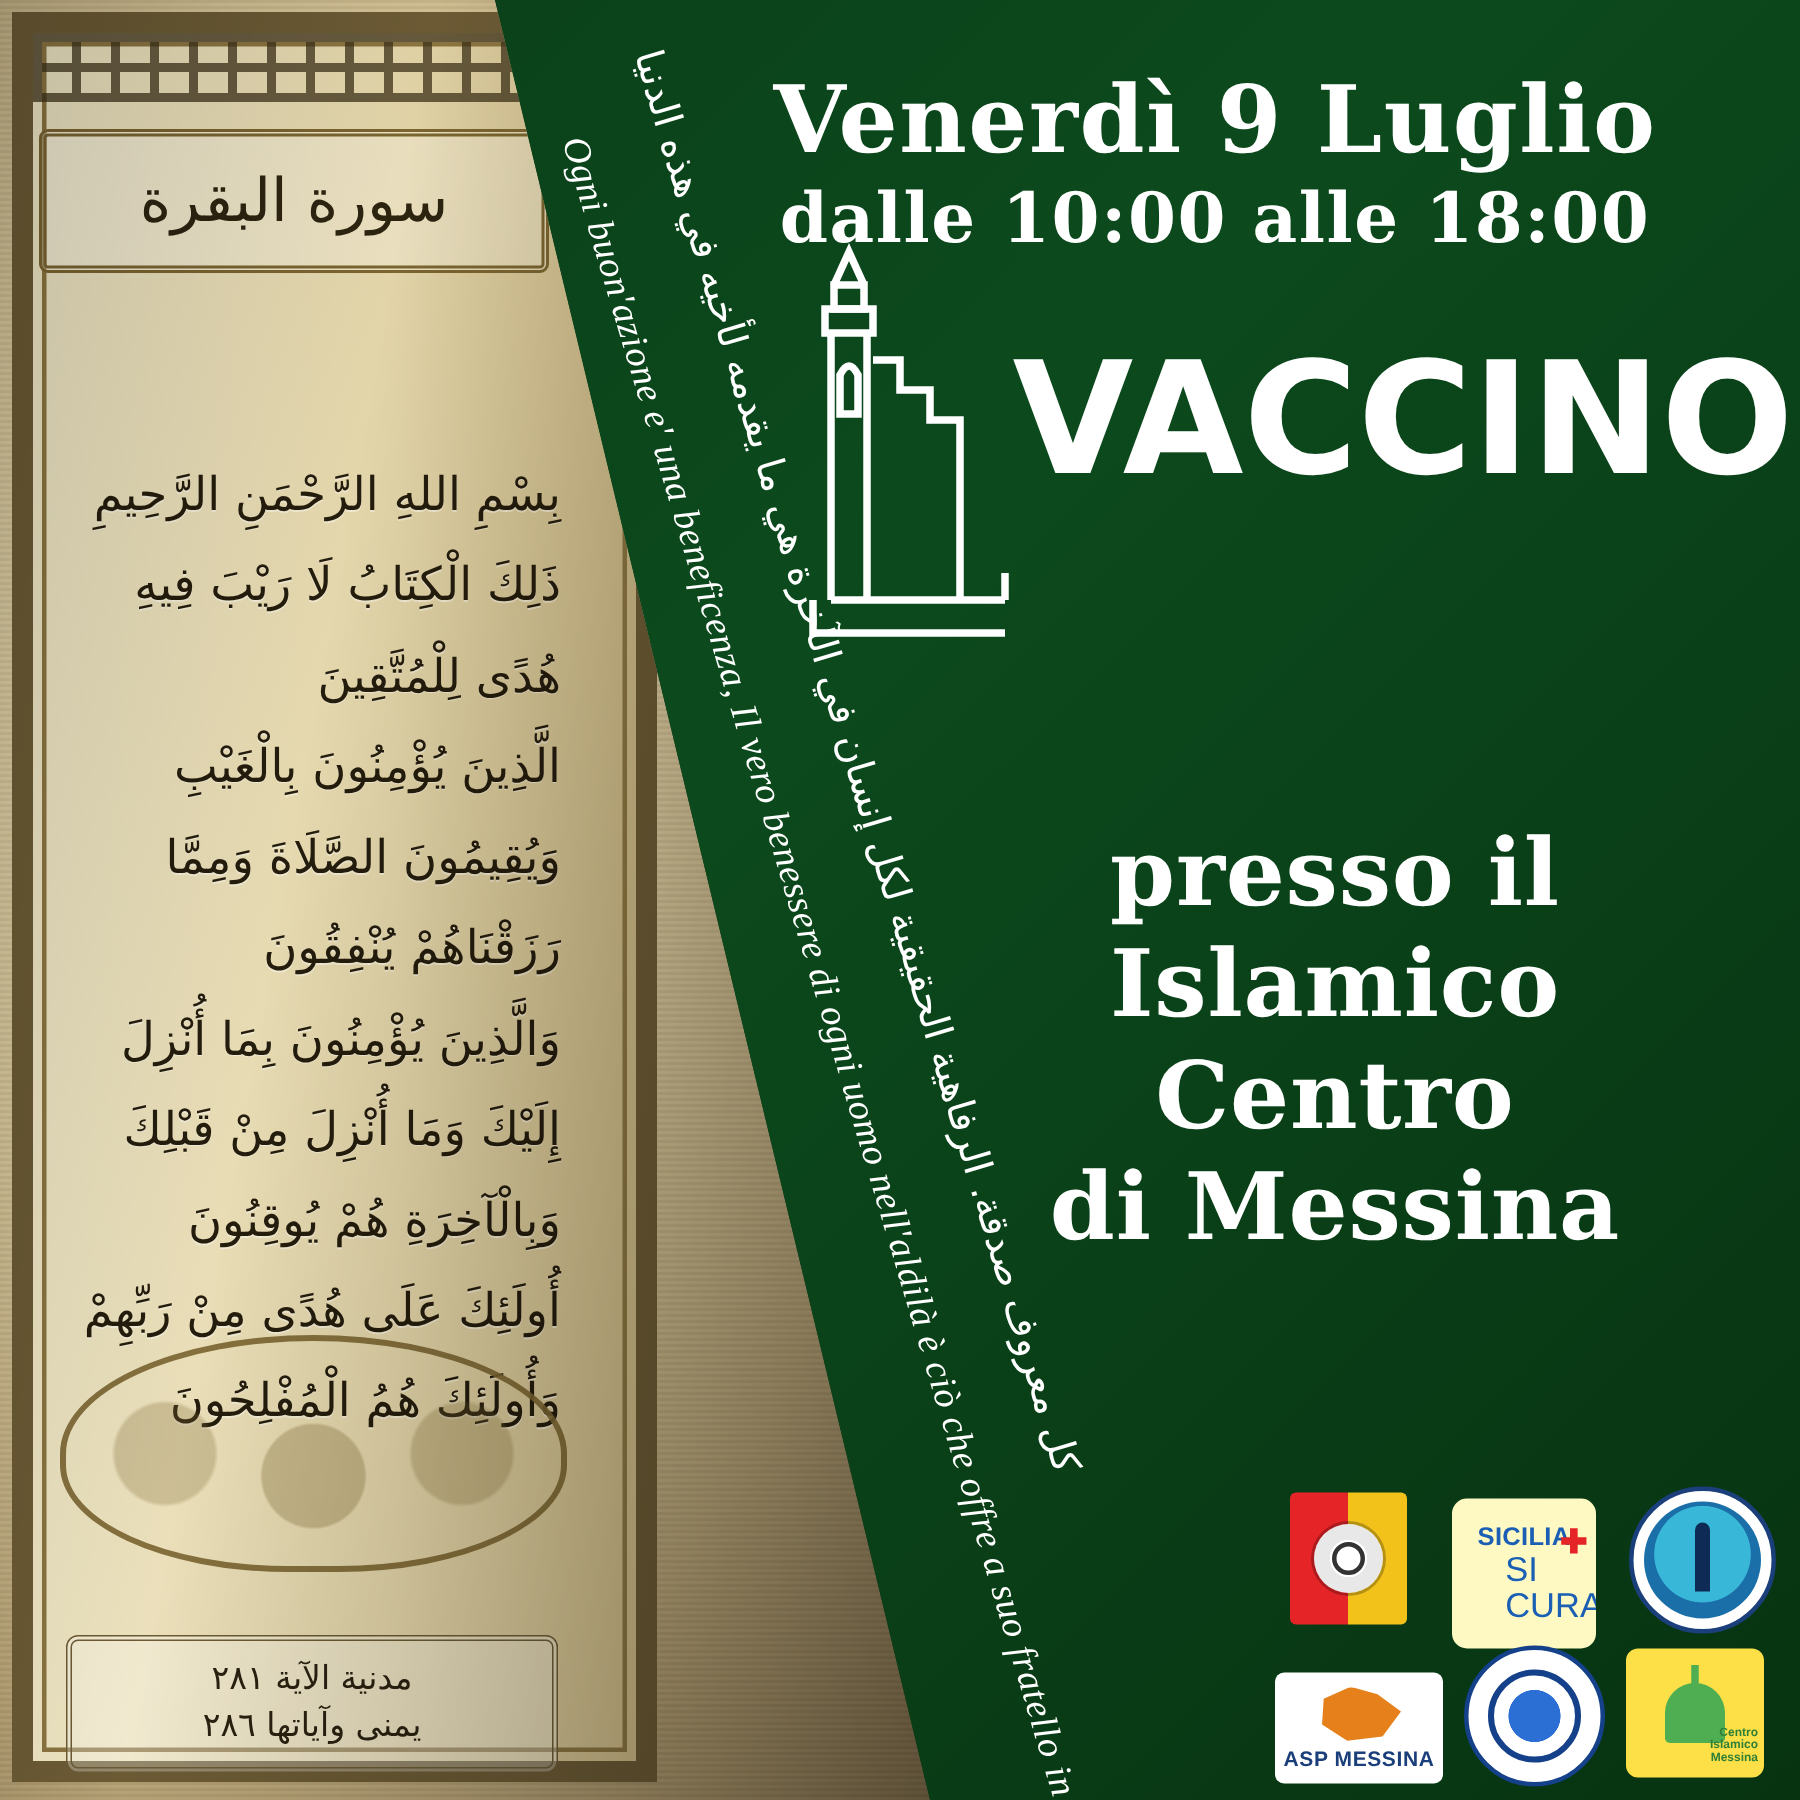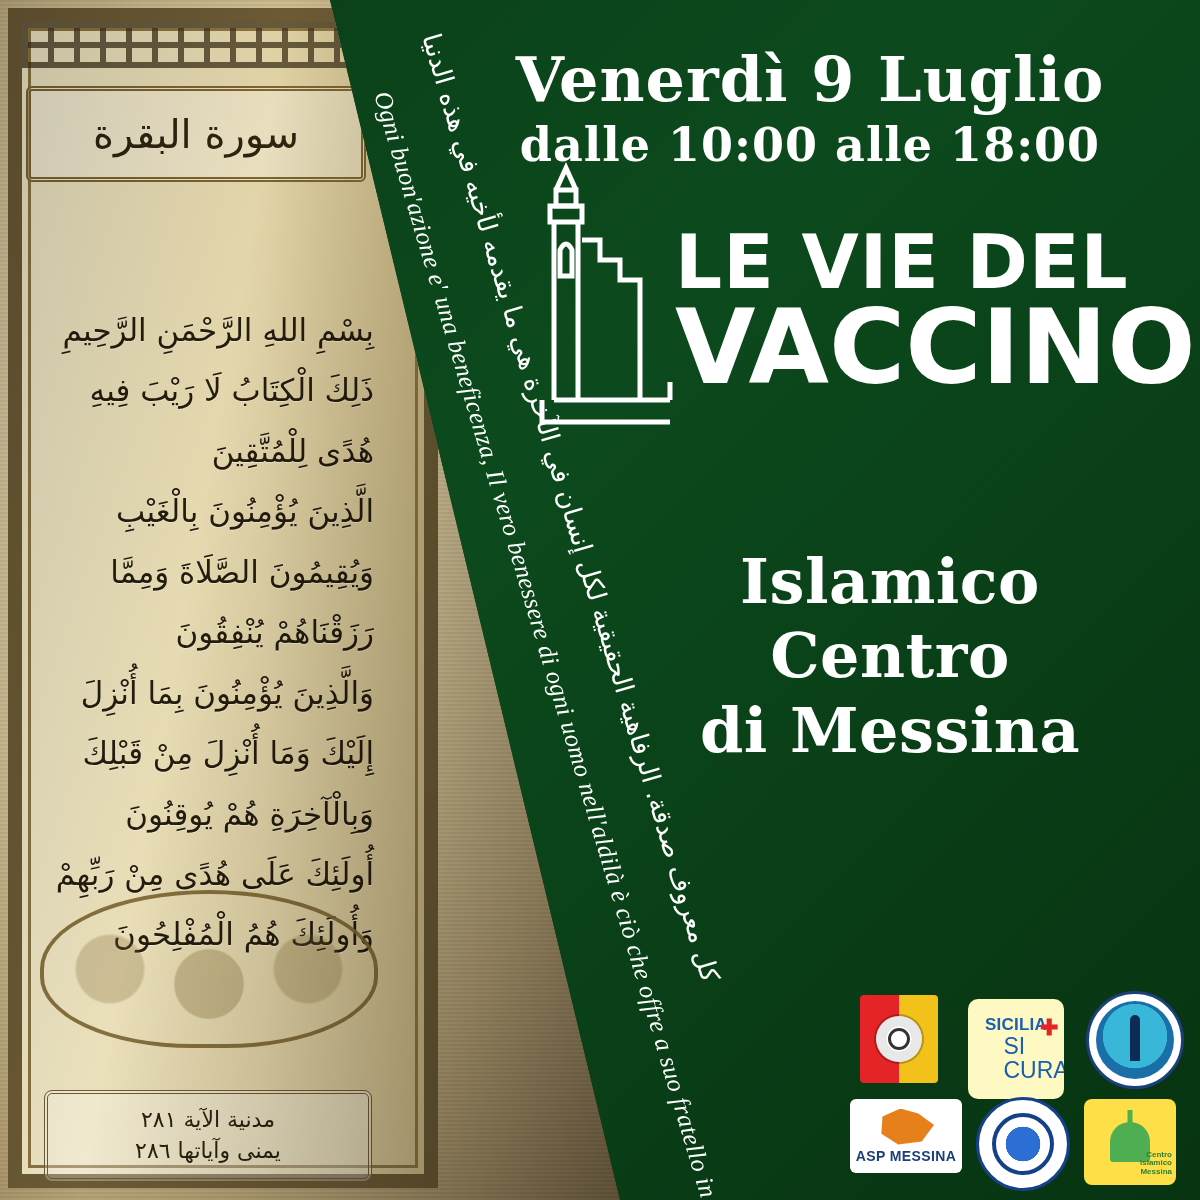--- a/index.html
+++ b/index.html
@@ -306,21 +306,21 @@
     position: absolute;
     left: 50%; top: 14px;
     transform: translateX(-50%);
     width: 10px; height: 46px;
     background: #0d2b55;
     border-radius: 5px 5px 0 0;
   }
 
   
   .badge-asp {
-    left: 10px; top: 104px;
+    left: 10px; top: 120px;
     width: 112px; height: 74px;
     background: #fff;
     border-radius: 6px;
     flex-direction: column;
   }
   .asp-shape {
     width: 56px; height: 36px;
     background: #e5801a;
     clip-path: polygon(8% 22%, 40% 0%, 72% 14%, 100% 46%, 78% 92%, 36% 100%, 6% 70%);
   }
@@ -422,26 +422,26 @@
         <path d="M34 72 L34 250"></path>
         <path d="M58 72 L58 250"></path>
         <path d="M40 100 q6 -12 12 0 v26 h-12 z"></path>
         <path d="M62 90 L80 90 L80 110 L100 110 L100 130 L120 130 L120 250"></path>
         <path d="M34 250 L150 250"></path>
         <path d="M150 250 L150 232"></path>
         <path d="M22 250 L22 272 L150 272"></path>
       </svg>
     </div>
     <div class="logo-text">
-      <div class="l1">LE VIE DEL</div>
       <div class="l2">VACCINO</div>
     </div>
   </div>
 
   <div class="headline">
+    <div>presso il</div>
     <div>Islamico</div>
     <div>Centro</div>
     <div>di Messina</div>
   </div>
 
   <div class="logos">
 
     <div class="logo-badge badge-regione">
       <div class="trinacria"></div>
     </div>

